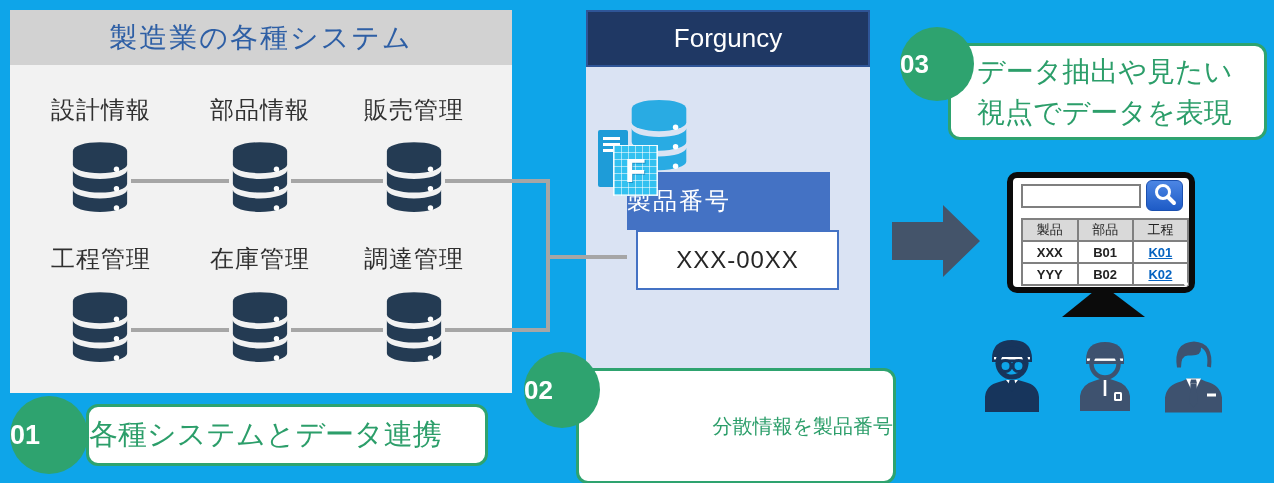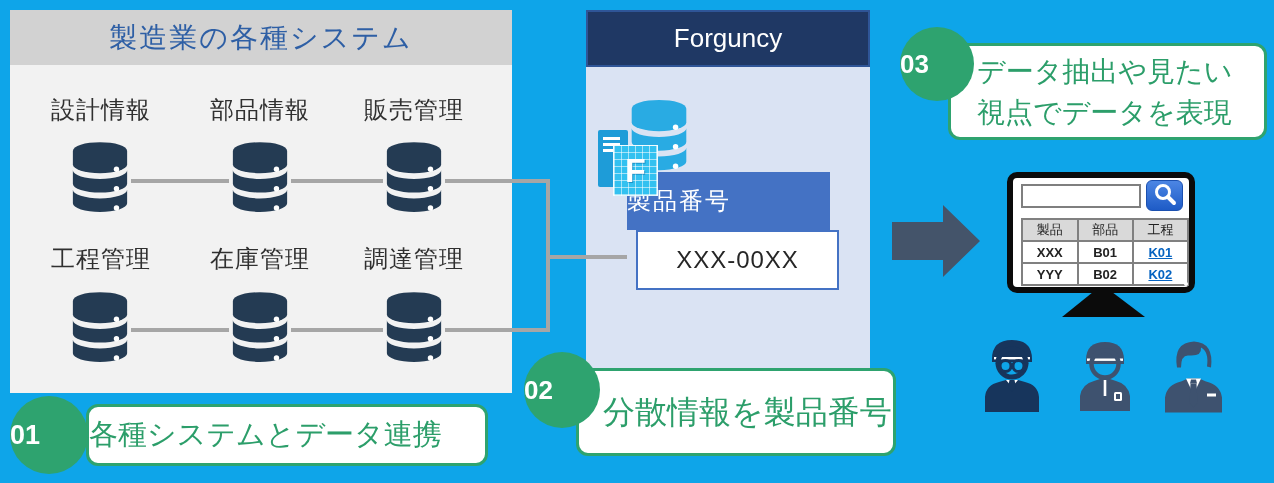--- a/index.html
+++ b/index.html
@@ -41,21 +41,21 @@
                 z-index:5; letter-spacing:1px;margin-left:9px; }
 
   
   .step-circle { position:absolute; border-radius:50%; background:#2ea36f; color:#fff; font-weight:bold;
                  z-index:8; }
   .step-box    { position:absolute; background:#fff; border:3px solid #2ea36f; border-radius:12px;
                  color:#2c9e6a; z-index:7; display:flex; flex-direction:column; justify-content:center; }
   #step1-circle { left:10px;  top:396px; width:78px; height:78px; font-size:27px; line-height:78px; }
   #step1-box    { left:86px;  top:404px; width:402px; height:62px; font-size:29px; }
   #step2-circle { left:524px; top:352px; width:76px; height:76px; font-size:26px; line-height:76px; }
-  #step2-box    { left:576px; top:368px; width:320px; height:88px; font-size:32px; padding-left:24px; line-height:42px; }
+  #step2-box    { left:576px; top:368px; width:320px; height:116px; font-size:20px; padding-left:24px; line-height:42px;align-items:flex-end; }
   #step3-circle { left:900px; top:27px;  width:74px; height:74px; font-size:26px; line-height:74px; }
   #step3-box    { left:948px; top:43px;  width:319px; height:97px; font-size:28px; padding-left:26px; line-height:41px; }
 
   
   .big-arrow { position:absolute; left:892px; top:205px; width:88px; height:72px; }
 
   
   .monitor   { position:absolute; left:1007px; top:172px; width:188px; height:121px; background:#fff;
                border:6px solid #0b0b0b; border-radius:10px; z-index:3; }
   .m-search  { position:absolute; left:8px; top:6px; width:120px; height:24px; border:2px solid #7f7f7f;

